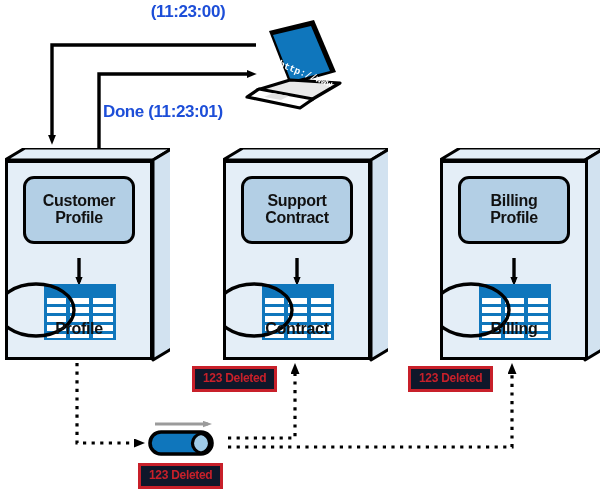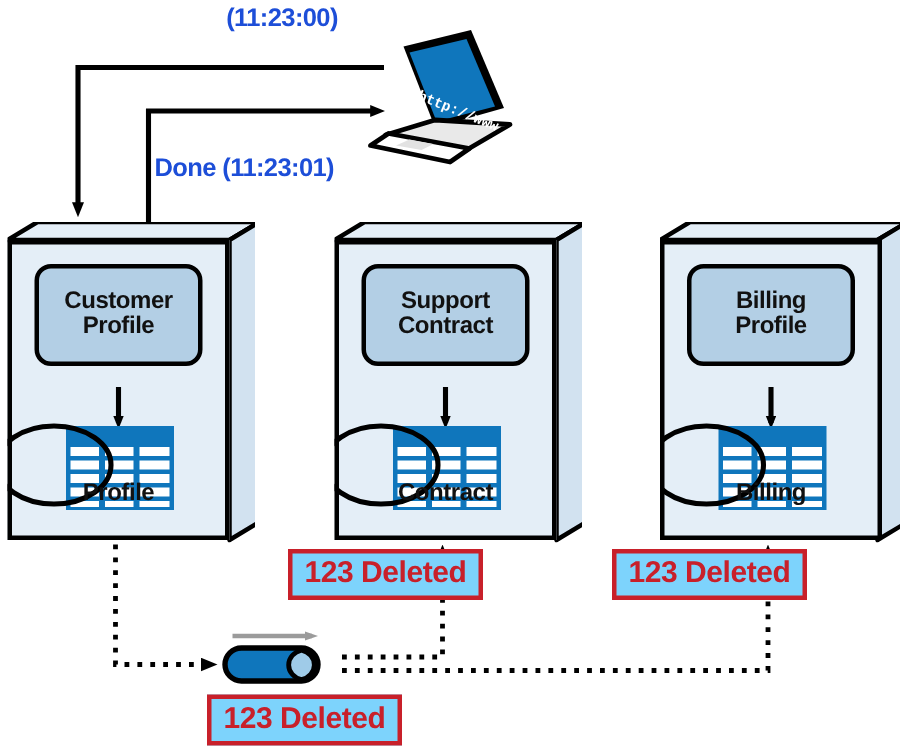--- a/index.html
+++ b/index.html
@@ -23,22 +23,22 @@
   .svc-inner{position:absolute;left:18px;top:28px;width:112px;height:68px;
              background:#b3cfe5;border:3px solid #000;border-radius:11px;
              box-sizing:border-box;display:flex;align-items:center;
              justify-content:center;text-align:center;}
   .svc-inner span{font-size:16px;font-weight:bold;line-height:1.05;
                   letter-spacing:-0.3px;color:#111;}
   .svc-dblabel{position:absolute;left:0;top:172px;width:148px;text-align:center;
                font-size:16px;font-weight:bold;color:#111;letter-spacing:-0.3px;}
 
   
-  .redtag{position:absolute;border:3px solid #c8202a;background:#7dd3fc;
-          color:#c8202a;font-weight:bold;font-size:20px;letter-spacing:-0.3px;
+  .redtag{position:absolute;border:3px solid #c8202a;background:#0f172a;
+          color:#c8202a;font-weight:bold;font-size:12px;letter-spacing:-0.3px;
           padding:3px 8px 4px 8px;line-height:1.05;}
 </style>
 </head>
 <body>
 
 <div id="stage">
 
   <svg class="layer" viewBox="0 0 600 498">
     <defs>
       <marker id="ah-solid" markerWidth="10" markerHeight="10" refX="5.2" refY="4" orient="auto" markerUnits="userSpaceOnUse">

